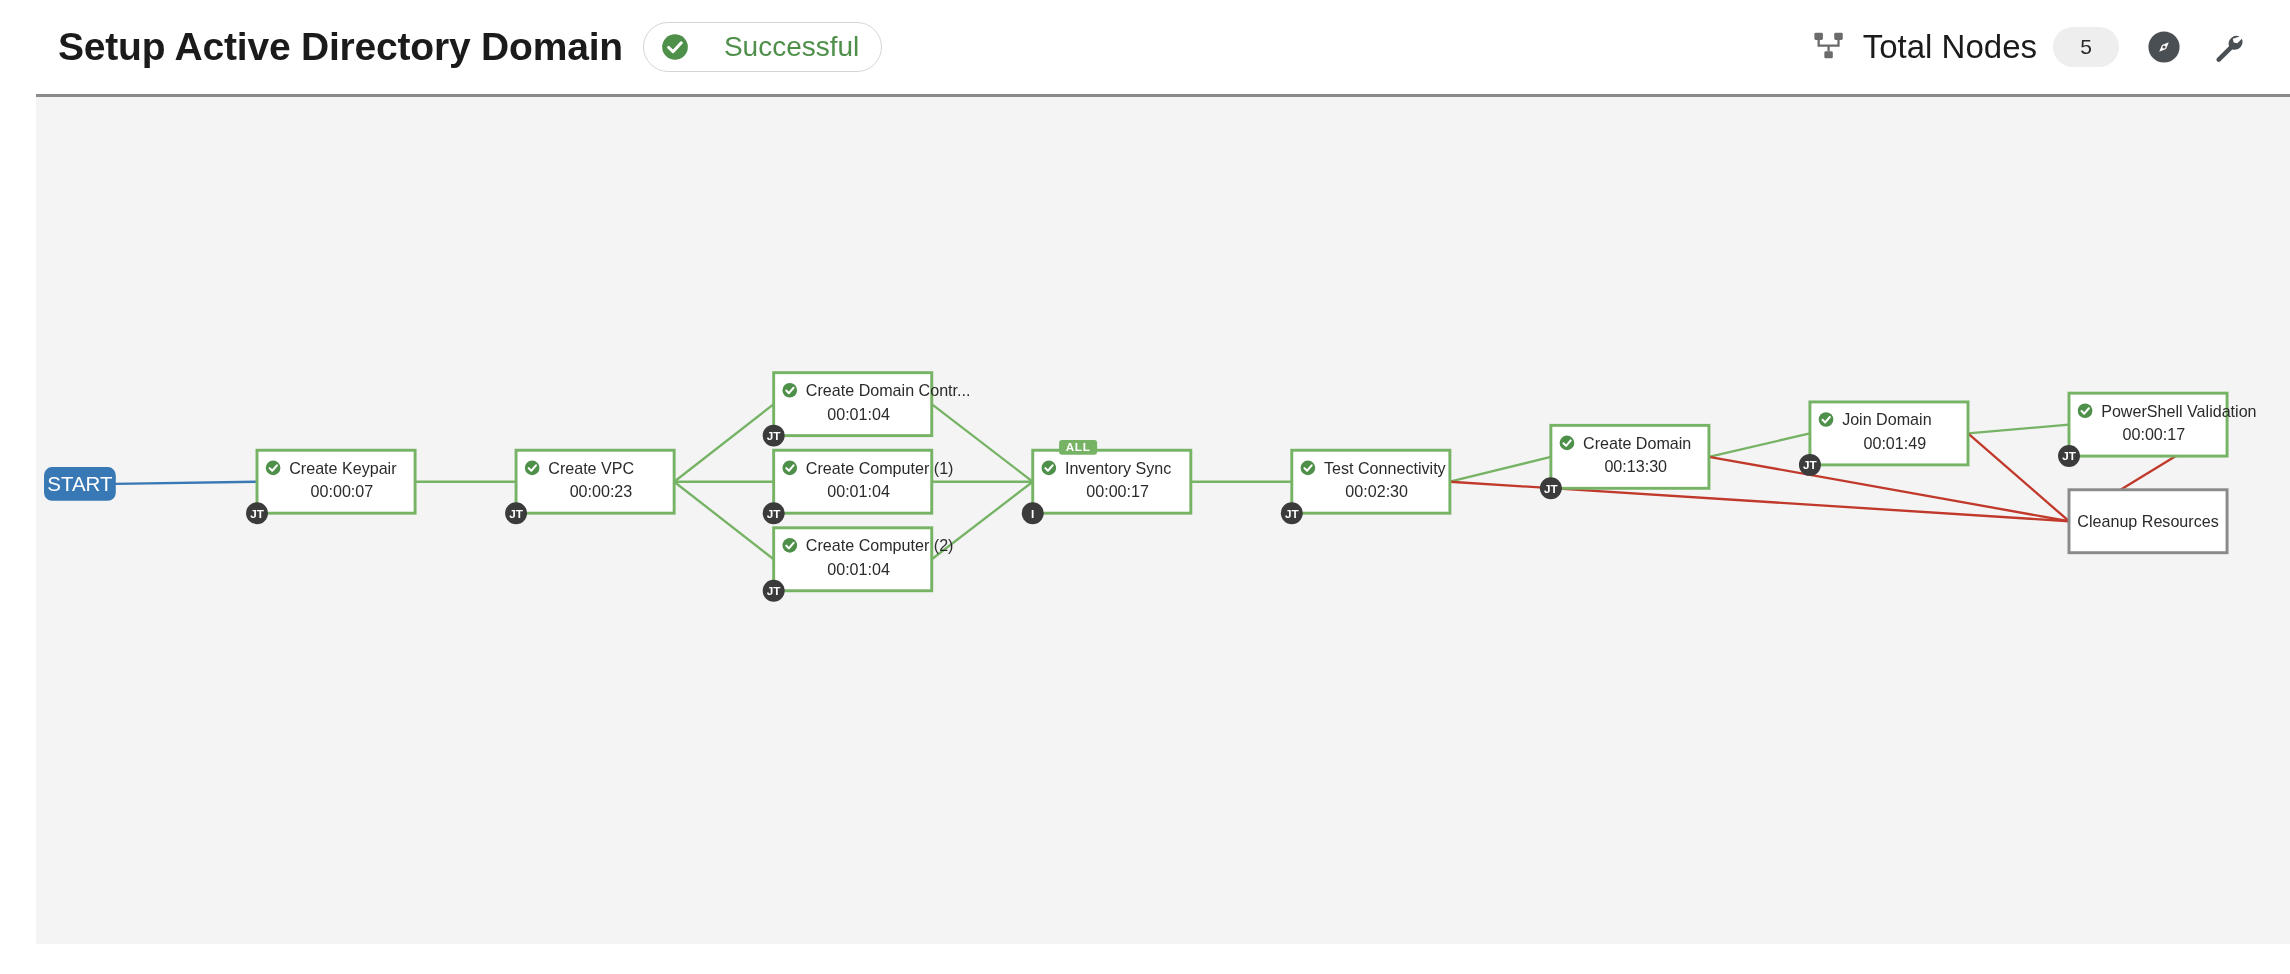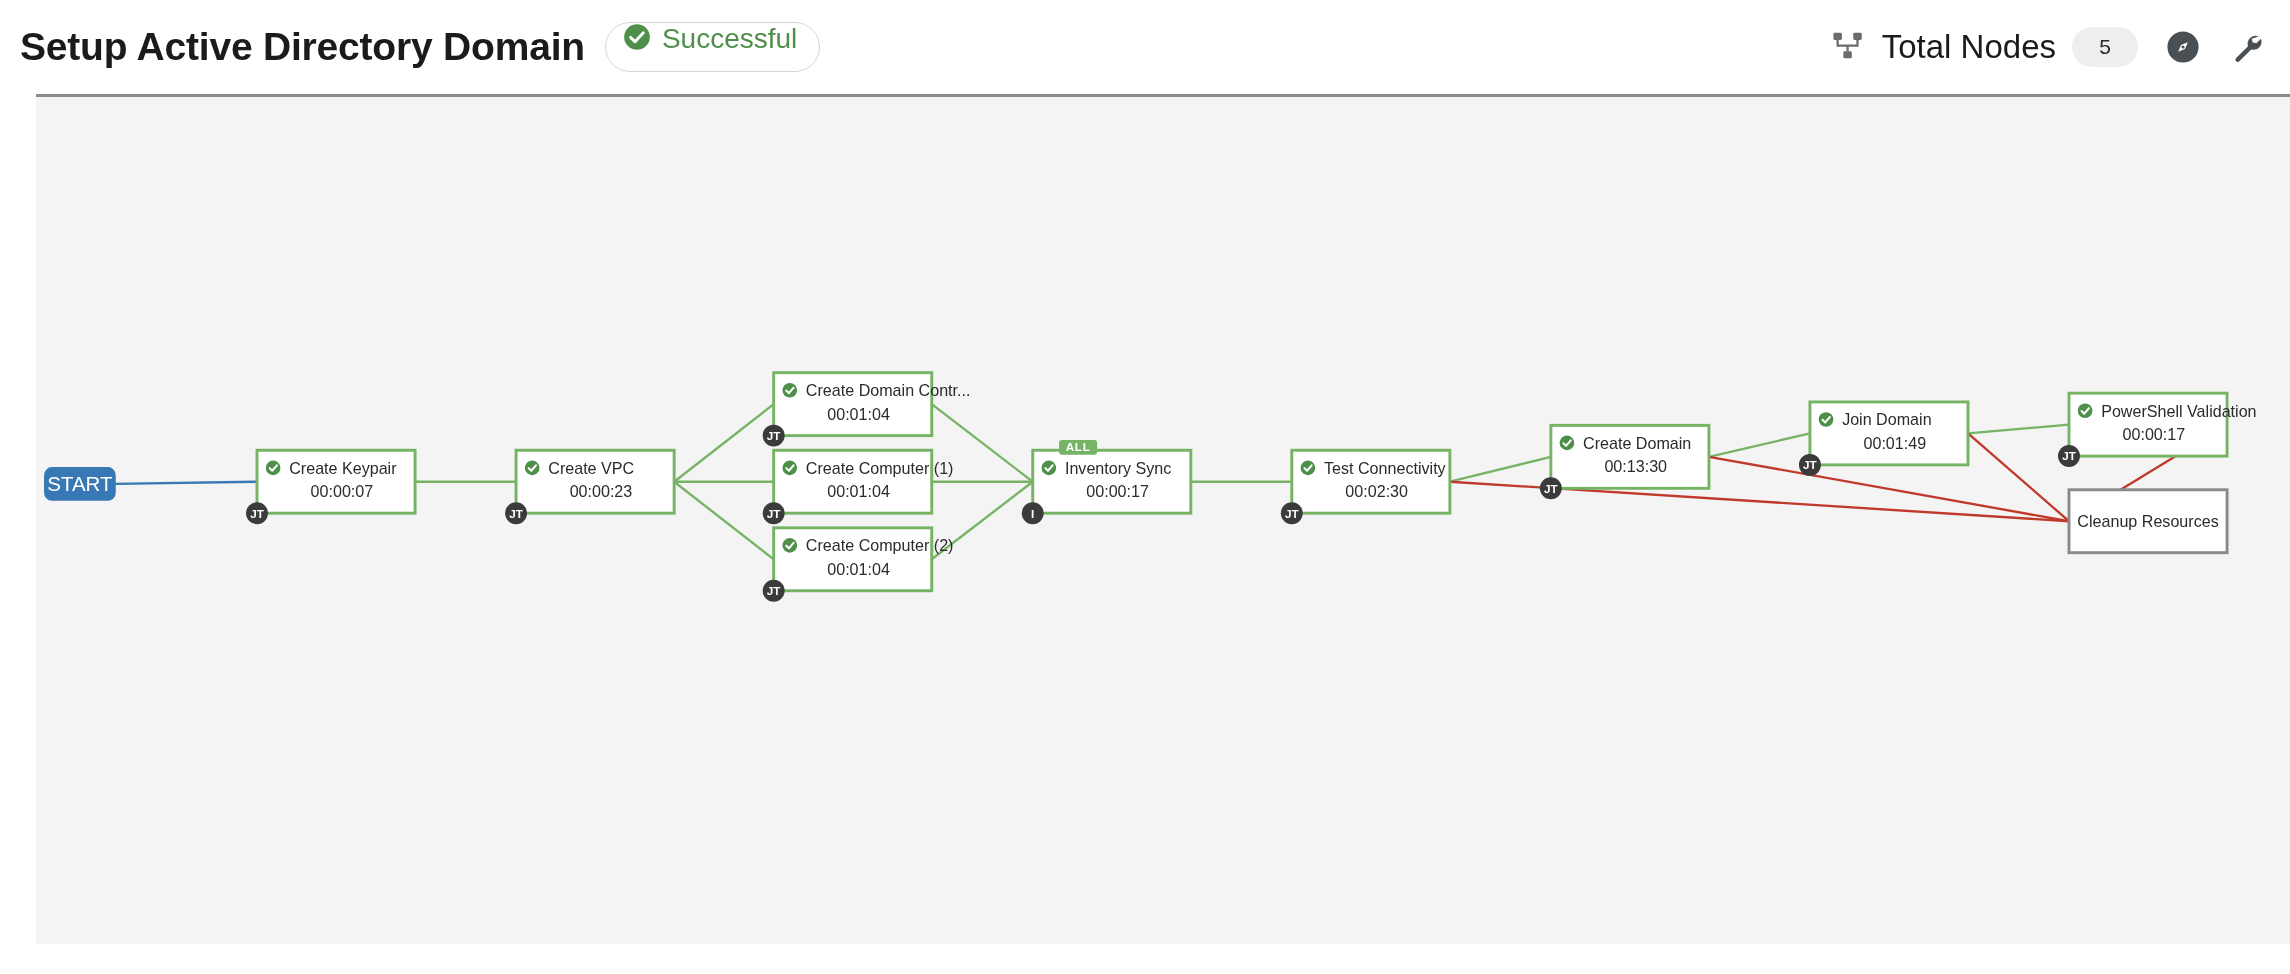--- a/index.html
+++ b/index.html
@@ -24,52 +24,55 @@
     width: 2290px;
     height: 94px;
     box-sizing: border-box;
     display: flex;
     align-items: center;
   }
   .header-left {
     display: flex;
     align-items: center;
     padding-left: 20px;
+    margin-left: 38px;
   }
   .page-title {
     font-size: 39px;
     font-weight: bold;
     color: #1b1b1b;
     letter-spacing: -0.2px;
     white-space: nowrap;
   }
   .status-pill {
     margin-left: 20px;
     height: 50px;
     box-sizing: border-box;
     border: 1px solid #d5d5d5;
     border-radius: 26px;
     background: #ffffff;
     display: flex;
+    align-items: center;
     padding: 0 22px 0 17px;
+    gap: 24px;
   }
   .status-pill .check {
     width: 28px; height: 28px;
     flex: 0 0 28px;
     margin-right: 11px;
   }
   .status-text {
     font-size: 28px;
     color: #4e8f4a;
     white-space: nowrap;
   }
 
   .header-right {
     position: absolute;
-    right: 24px;
+    right: 43px;
     top: 0;
     height: 94px;
     display: flex;
     align-items: center;
   }
   .nodes-icon { width: 34px; height: 34px; margin-right: 16px; }
   .nodes-label {
     font-size: 33px;
     color: #1b1b1b;
     white-space: nowrap;

